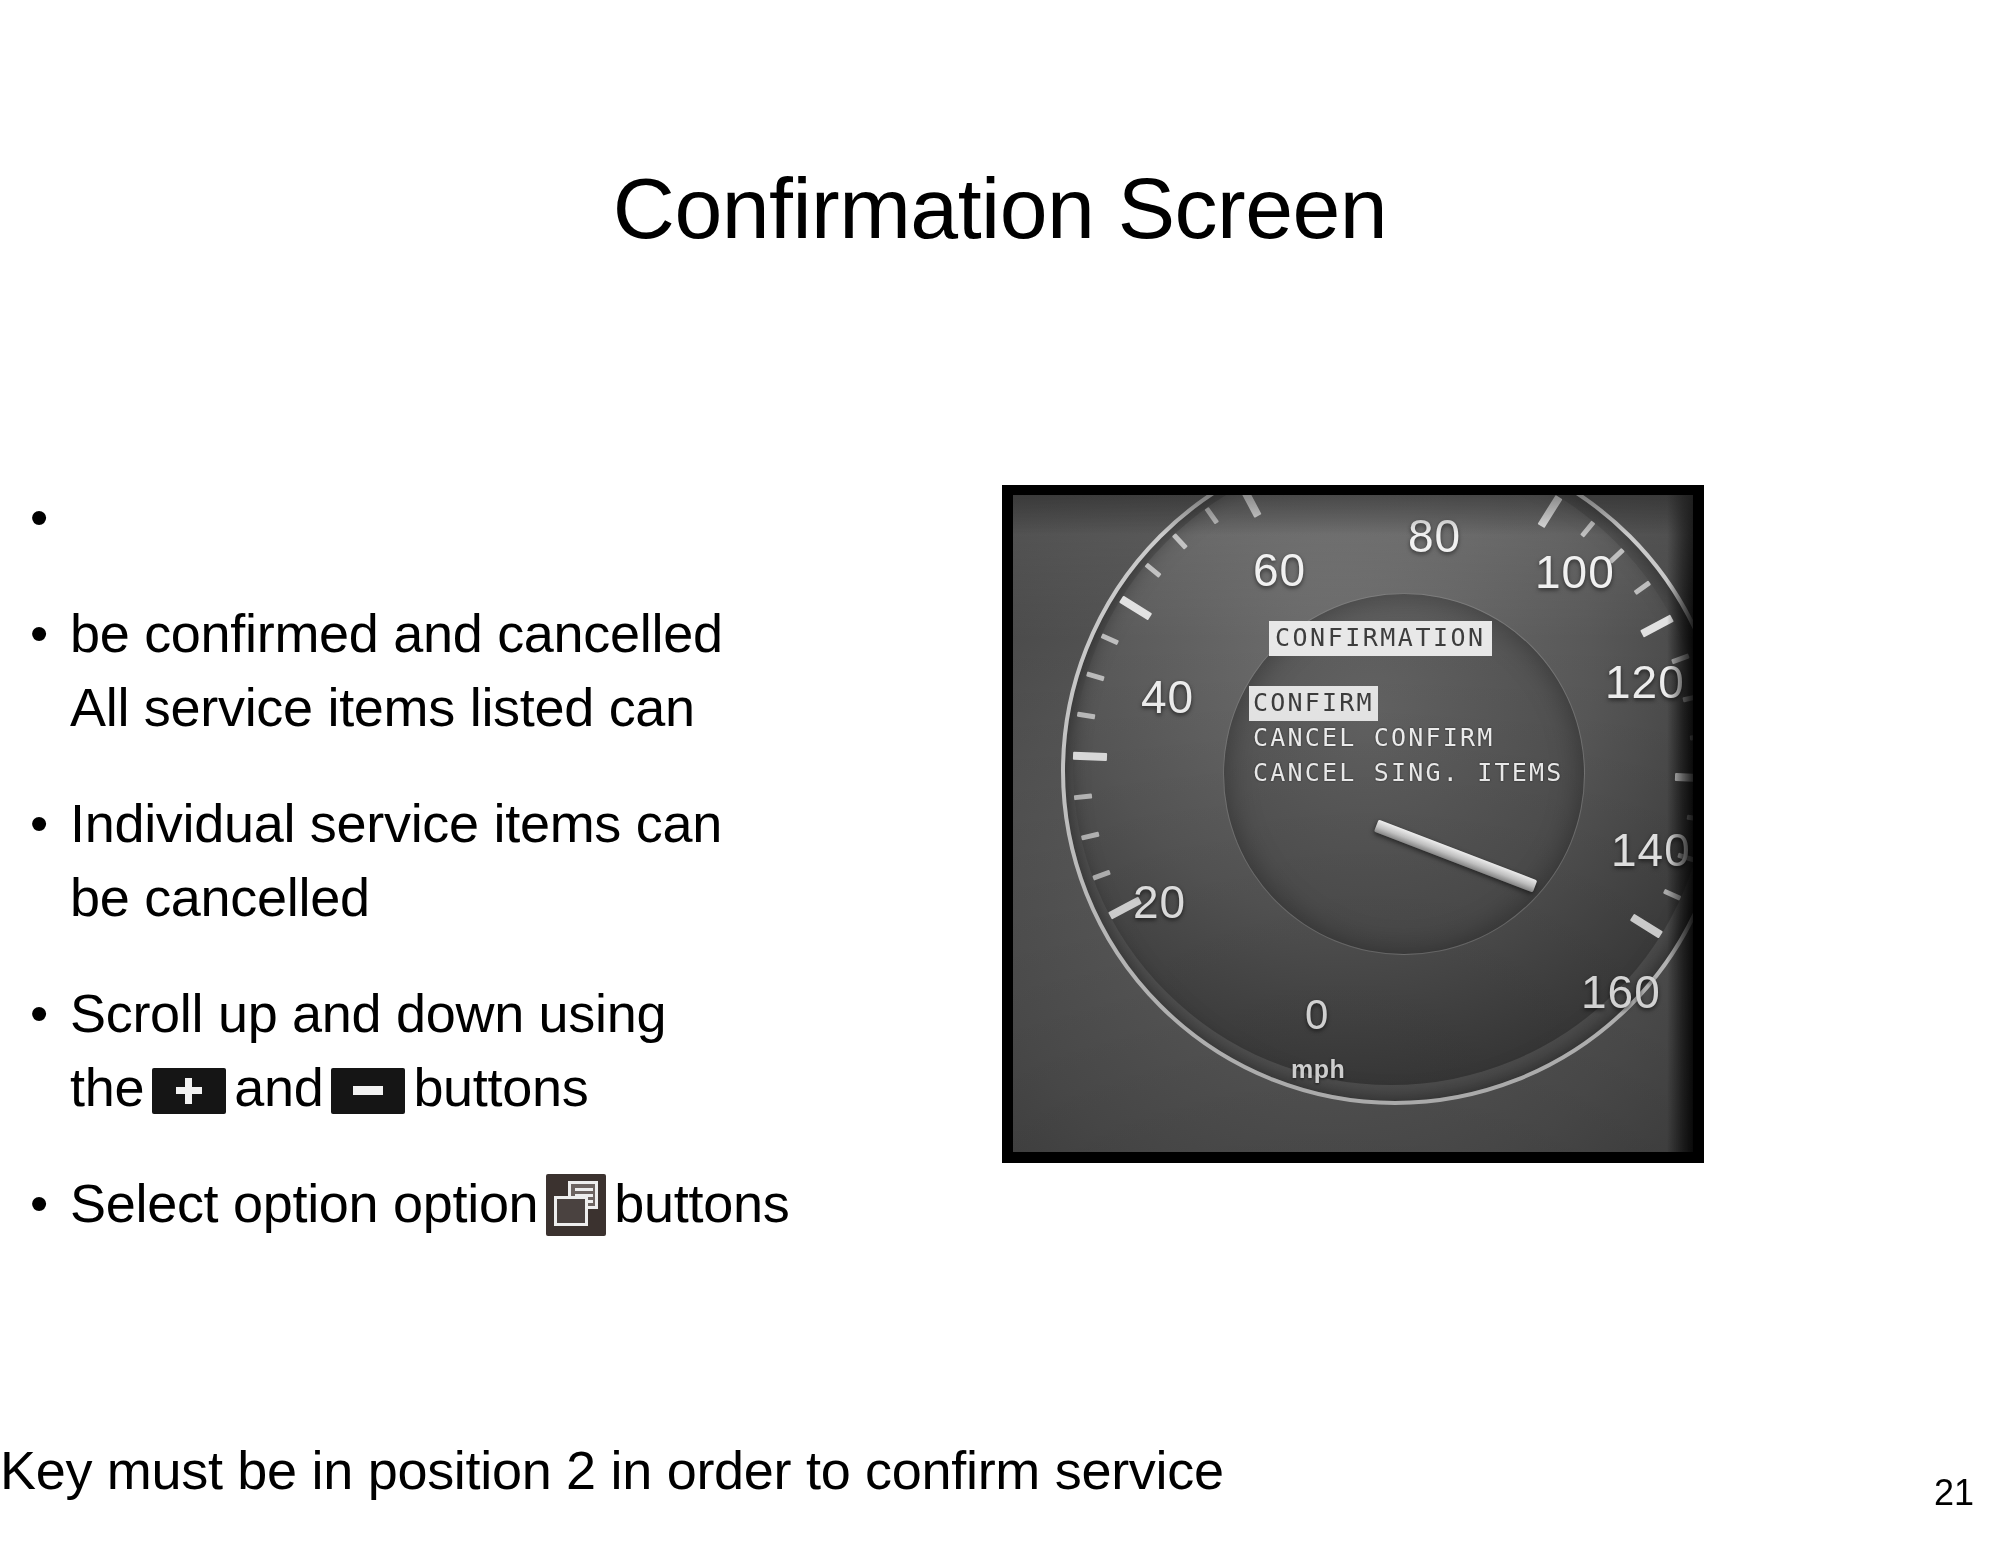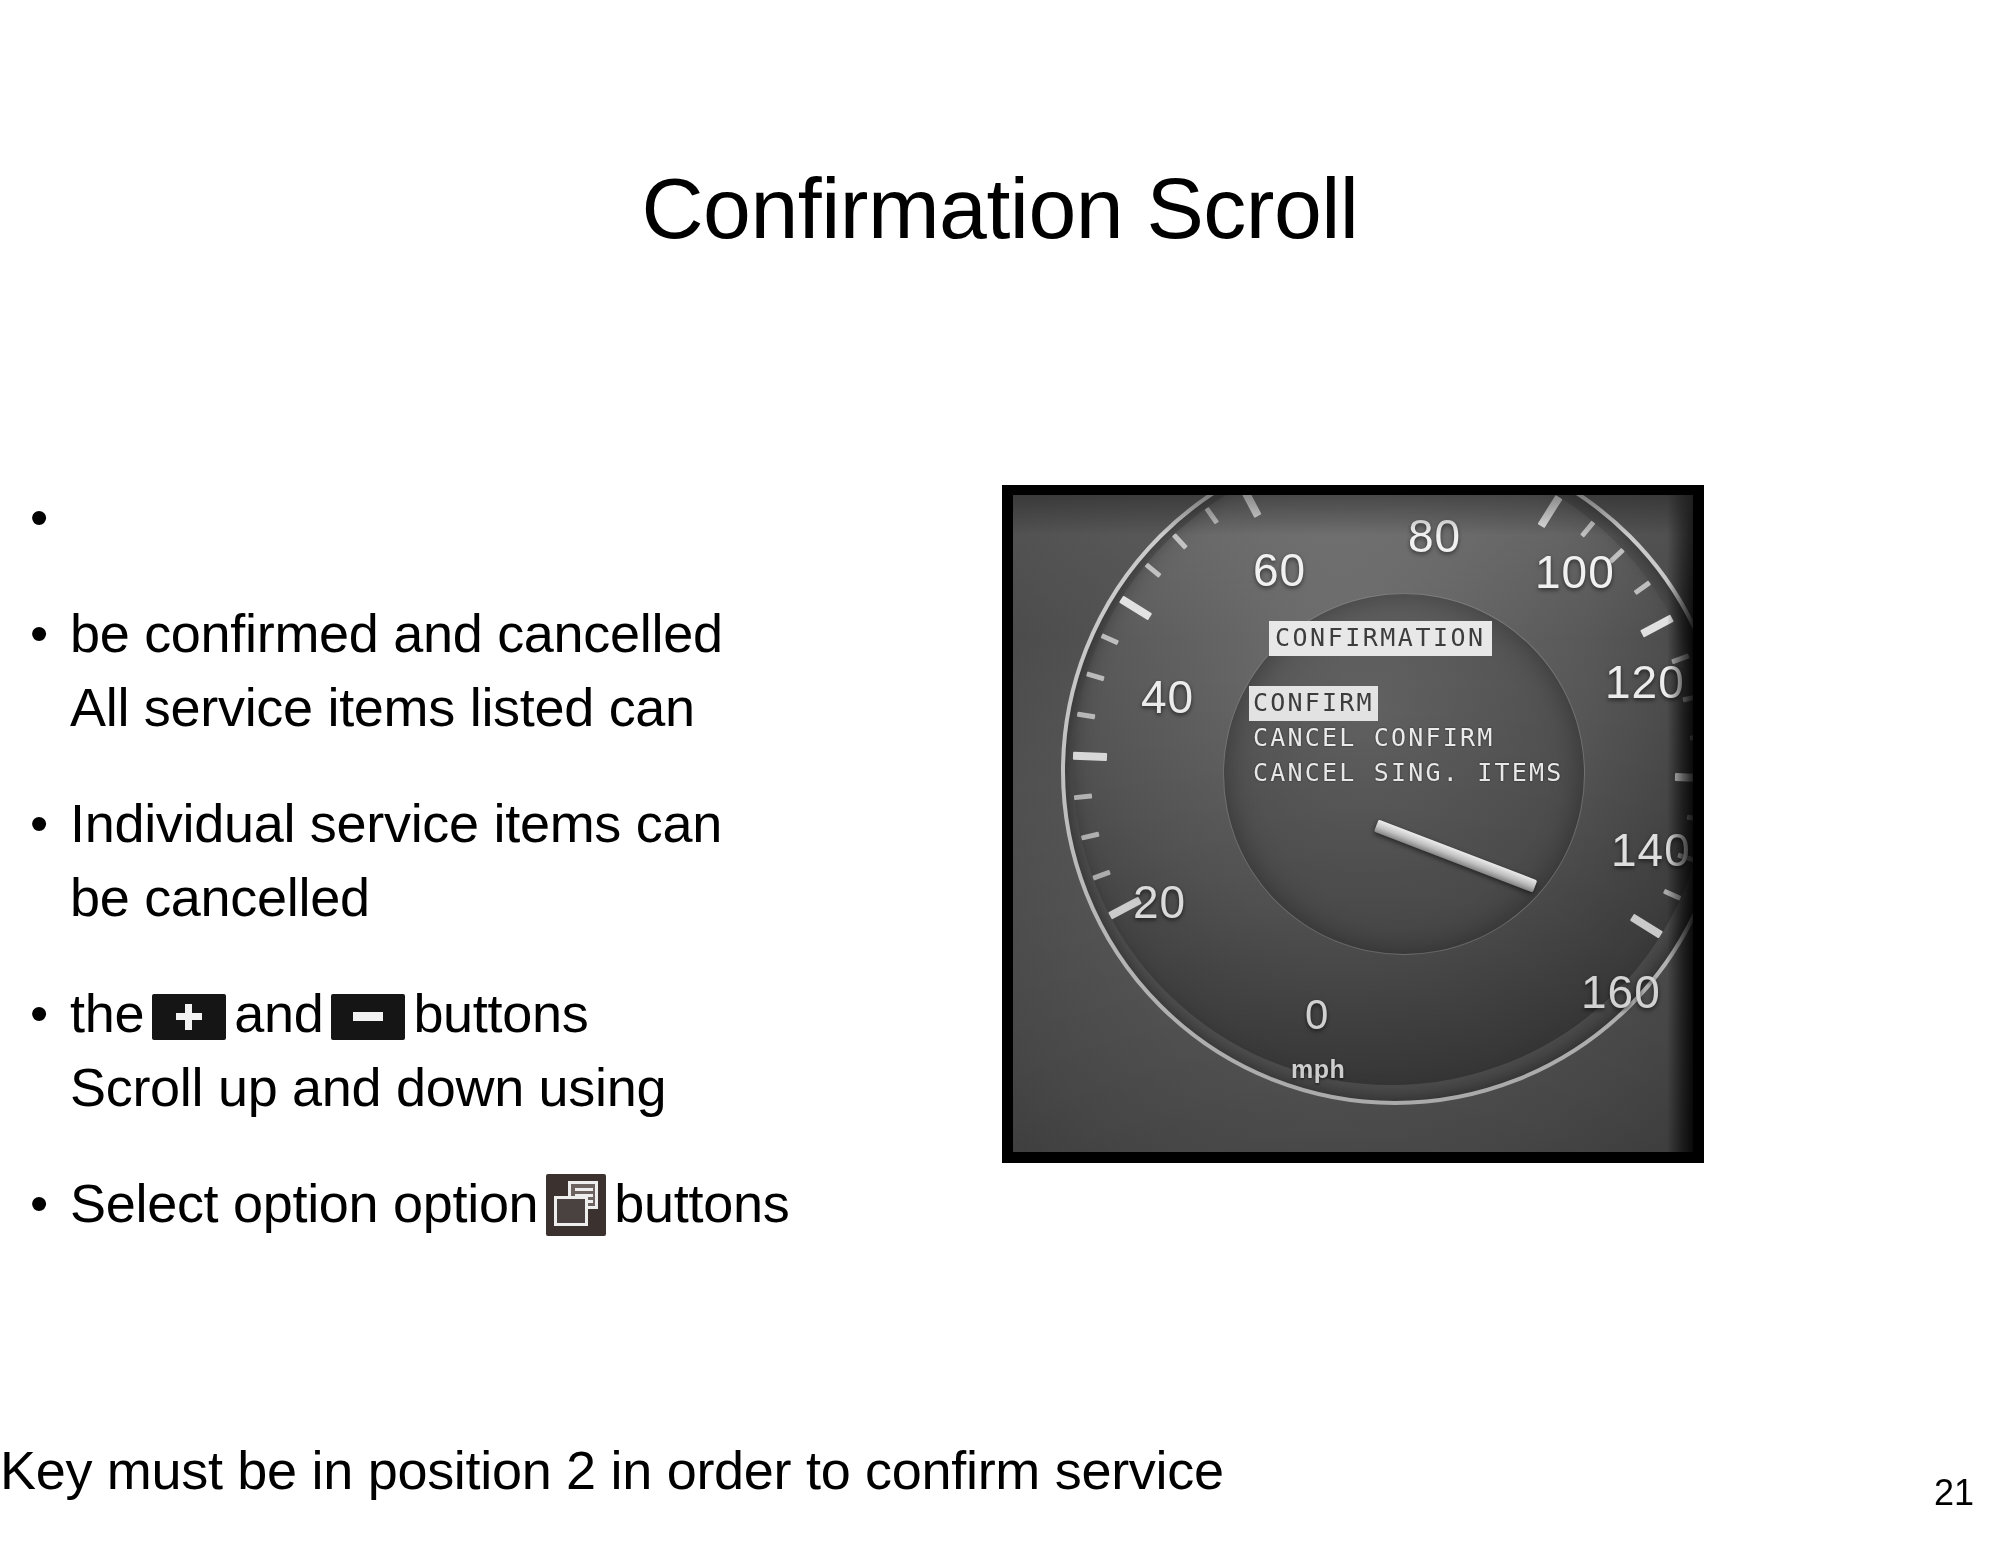--- a/index.html
+++ b/index.html
@@ -293,21 +293,21 @@
     position: absolute;
     right: 26px;
     top: 1472px;
     font-size: 36px;
     color: #000;
   }
 </style>
 </head>
 <body>
 
-<div class="slide-title">Confirmation Scroll</div>
+<div class="slide-title">Confirmation Screen</div>
 
 <div class="bullets">
 
   <div class="bullet">
     <span class="bullet-dot">•</span>
     <span class="bullet-text">
     </span>
   </div>
 
   <div class="bullet">
@@ -322,24 +322,24 @@
     <span class="bullet-dot">•</span>
     <span class="bullet-text">
       <span class="bullet-line">Individual service items can</span>
       <span class="bullet-line">be cancelled</span>
     </span>
   </div>
 
   <div class="bullet">
     <span class="bullet-dot">•</span>
     <span class="bullet-text">
+      <span class="bullet-line">Scroll up and down using</span>
       <span class="bullet-line">
         <span class="bullet-inline">the</span><span class="keybtn"><span class="plus-h"></span><span class="plus-v"></span></span><span class="bullet-inline">and</span><span class="keybtn"><span class="minus-h"></span></span><span class="bullet-inline">buttons</span>
       </span>
-      <span class="bullet-line">Scroll up and down using</span>
     </span>
   </div>
 
   <div class="bullet">
     <span class="bullet-dot">•</span>
     <span class="bullet-text">
       <span class="bullet-line">
         <span class="bullet-inline">Select option option</span><span class="selbtn"><span class="sq-back">
               <i></i>
               <i></i>

